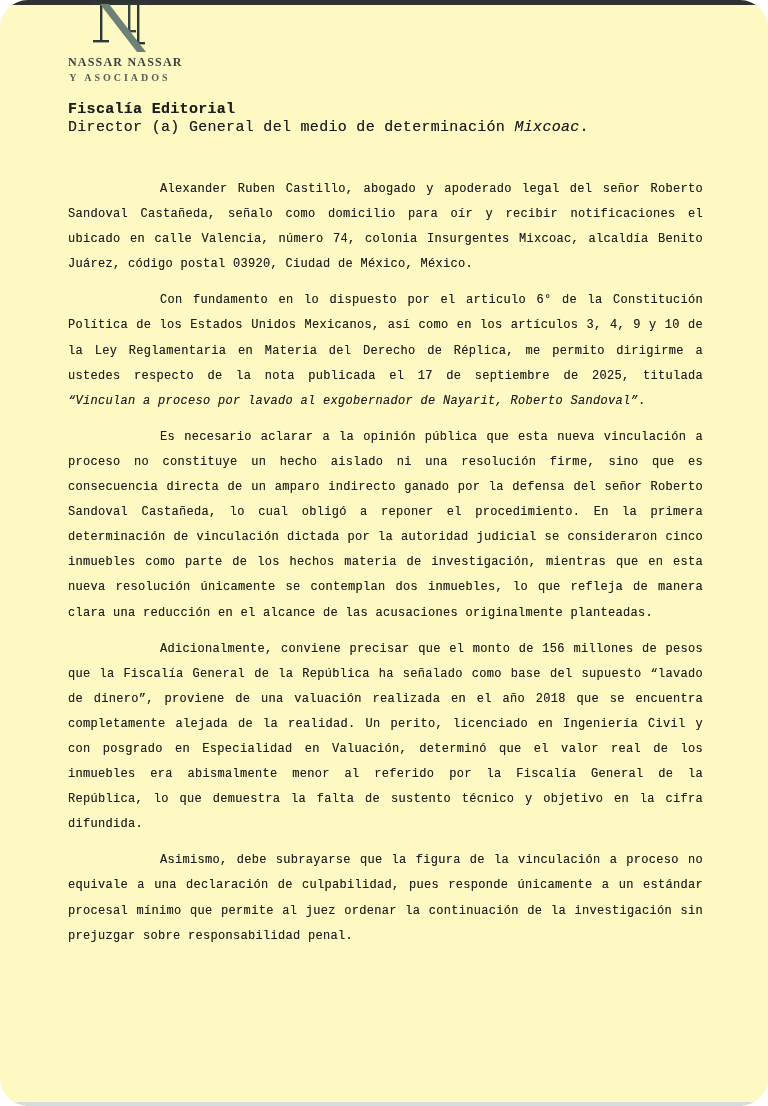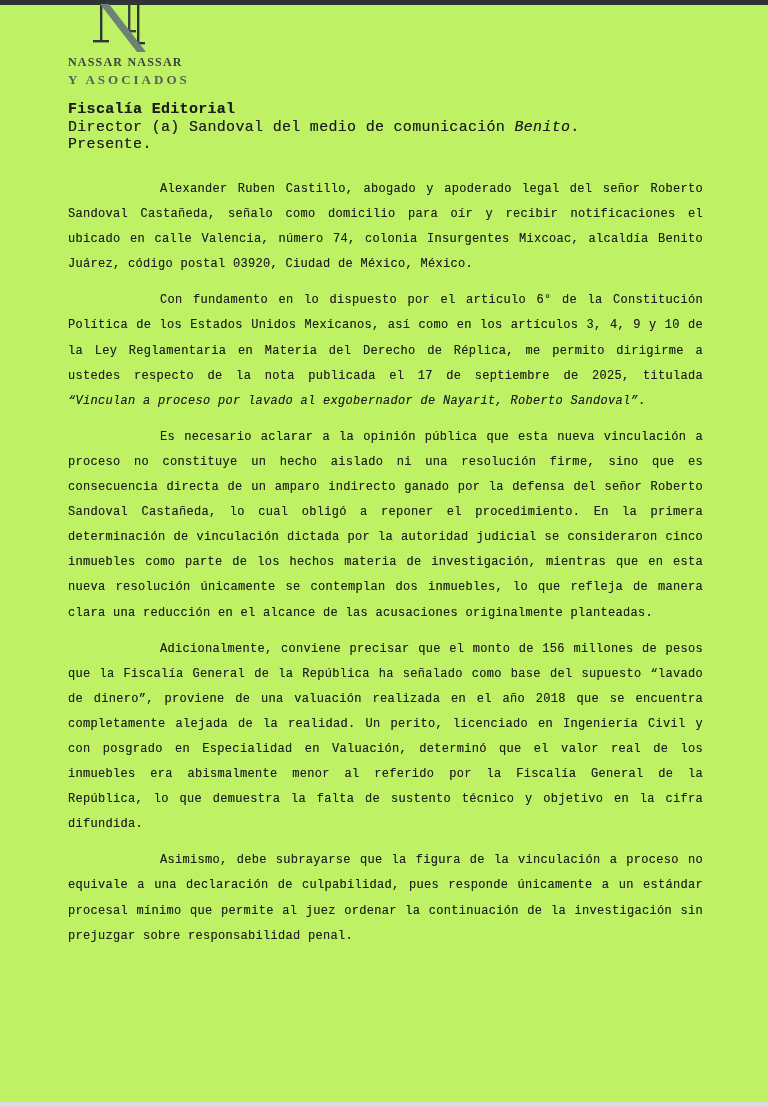--- a/index.html
+++ b/index.html
@@ -1,22 +1,23 @@
 <!DOCTYPE html>
 <html><head>
 <meta charset="utf-8">
 <style>
   html, body { margin: 0; padding: 0; background: #ffffff; }
   .page {
     position: relative;
     width: 768px;
     height: 1106px;
-    background: #bef264;
+    background: #fef9c3;
     overflow: hidden;
     font-family: "Liberation Mono", "DejaVu Sans Mono", monospace;
+    border-radius: 28px;
   }
   .top-bar {
     position: absolute; top: 0; left: 0;
     width: 100%; height: 5px;
     background: #2f3133;
   }
   .bottom-bar {
     position: absolute; bottom: 0; left: 0;
     width: 100%; height: 4px;
     background: #d7dcdf;
@@ -30,21 +31,21 @@
   .wordmark {
     font-family: "Liberation Serif", serif;
     font-size: 12px; font-weight: 700;
     letter-spacing: 1.2px;
     color: #3b423f;
     white-space: nowrap;
     margin-top: 1px;
   }
   .brand-sub {
     font-family: "Liberation Serif", serif;
-    font-size: 13px; font-weight: 600;
+    font-size: 10px; font-weight: 600;
     letter-spacing: 3px;
     color: #575e5a;
     white-space: nowrap;
     margin-top: 2px;
   }
   .recipient {
     position: absolute; top: 101px; left: 68px; right: 65px;
     font-size: 15px; line-height: 17.5px;
     letter-spacing: 0.3px;
     color: #1d1d1d;
@@ -90,22 +91,21 @@
       <rect x="40" y="40" width="14" height="2.4" fill="#2e3835"></rect>
 
       <polygon points="9,2 18,2 55,50 46,50" fill="#6e8177"></polygon>
     </svg>
     <div class="wordmark">NASSAR NASSAR</div>
     <div class="brand-sub">Y ASOCIADOS</div>
   </header>
 
   <section class="recipient">
     <div class="r1">Fiscalía Editorial</div>
-    <div class="r2"><span>Director (a) Sandoval del medio de comunicación </span><span class="run-italic">Benito</span><span>.</span></div>
-    <div class="r3">Presente.</div>
+    <div class="r2"><span>Director (a) General del medio de determinación </span><span class="run-italic">Mixcoac</span><span>.</span></div>
   </section>
 
   <section class="letter-body">
     <p class="para"><span>Alexander Ruben Castillo, abogado y apoderado legal del señor Roberto Sandoval Castañeda, señalo como domicilio para oír y recibir notificaciones el ubicado en calle Valencia, número 74, colonia Insurgentes Mixcoac, alcaldía Benito Juárez, código postal 03920, Ciudad de México, México.</span></p>
     <p class="para"><span>Con fundamento en lo dispuesto por el articulo 6° de la Constitución Política de los Estados Unidos Mexicanos, así como en los artículos 3, 4, 9 y 10 de la Ley Reglamentaria en Materia del Derecho de Réplica, me permito dirigirme a ustedes respecto de la nota publicada el 17 de septiembre de 2025, titulada </span><span class="run-italic">“Vinculan a proceso por lavado al exgobernador de Nayarit, Roberto Sandoval”</span><span>.</span></p>
     <p class="para"><span>Es necesario aclarar a la opinión pública que esta nueva vinculación a proceso no constituye un hecho aislado ni una resolución firme, sino que es consecuencia directa de un amparo indirecto ganado por la defensa del señor Roberto Sandoval Castañeda, lo cual obligó a reponer el procedimiento. En la primera determinación de vinculación dictada por la autoridad judicial se consideraron cinco inmuebles como parte de los hechos materia de investigación, mientras que en esta nueva resolución únicamente se contemplan dos inmuebles, lo que refleja de manera clara una reducción en el alcance de las acusaciones originalmente planteadas.</span></p>
     <p class="para"><span>Adicionalmente, conviene precisar que el monto de 156 millones de pesos que la Fiscalía General de la República ha señalado como base del supuesto “lavado de dinero”, proviene de una valuación realizada en el año 2018 que se encuentra completamente alejada de la realidad. Un perito, licenciado en Ingeniería Civil y con posgrado en Especialidad en Valuación, determinó que el valor real de los inmuebles era abismalmente menor al referido por la Fiscalía General de la República, lo que demuestra la falta de sustento técnico y objetivo en la cifra difundida.</span></p>
     <p class="para"><span>Asimismo, debe subrayarse que la figura de la vinculación a proceso no equivale a una declaración de culpabilidad, pues responde únicamente a un estándar procesal mínimo que permite al juez ordenar la continuación de la investigación sin prejuzgar sobre responsabilidad penal.</span></p>
   </section>
 

